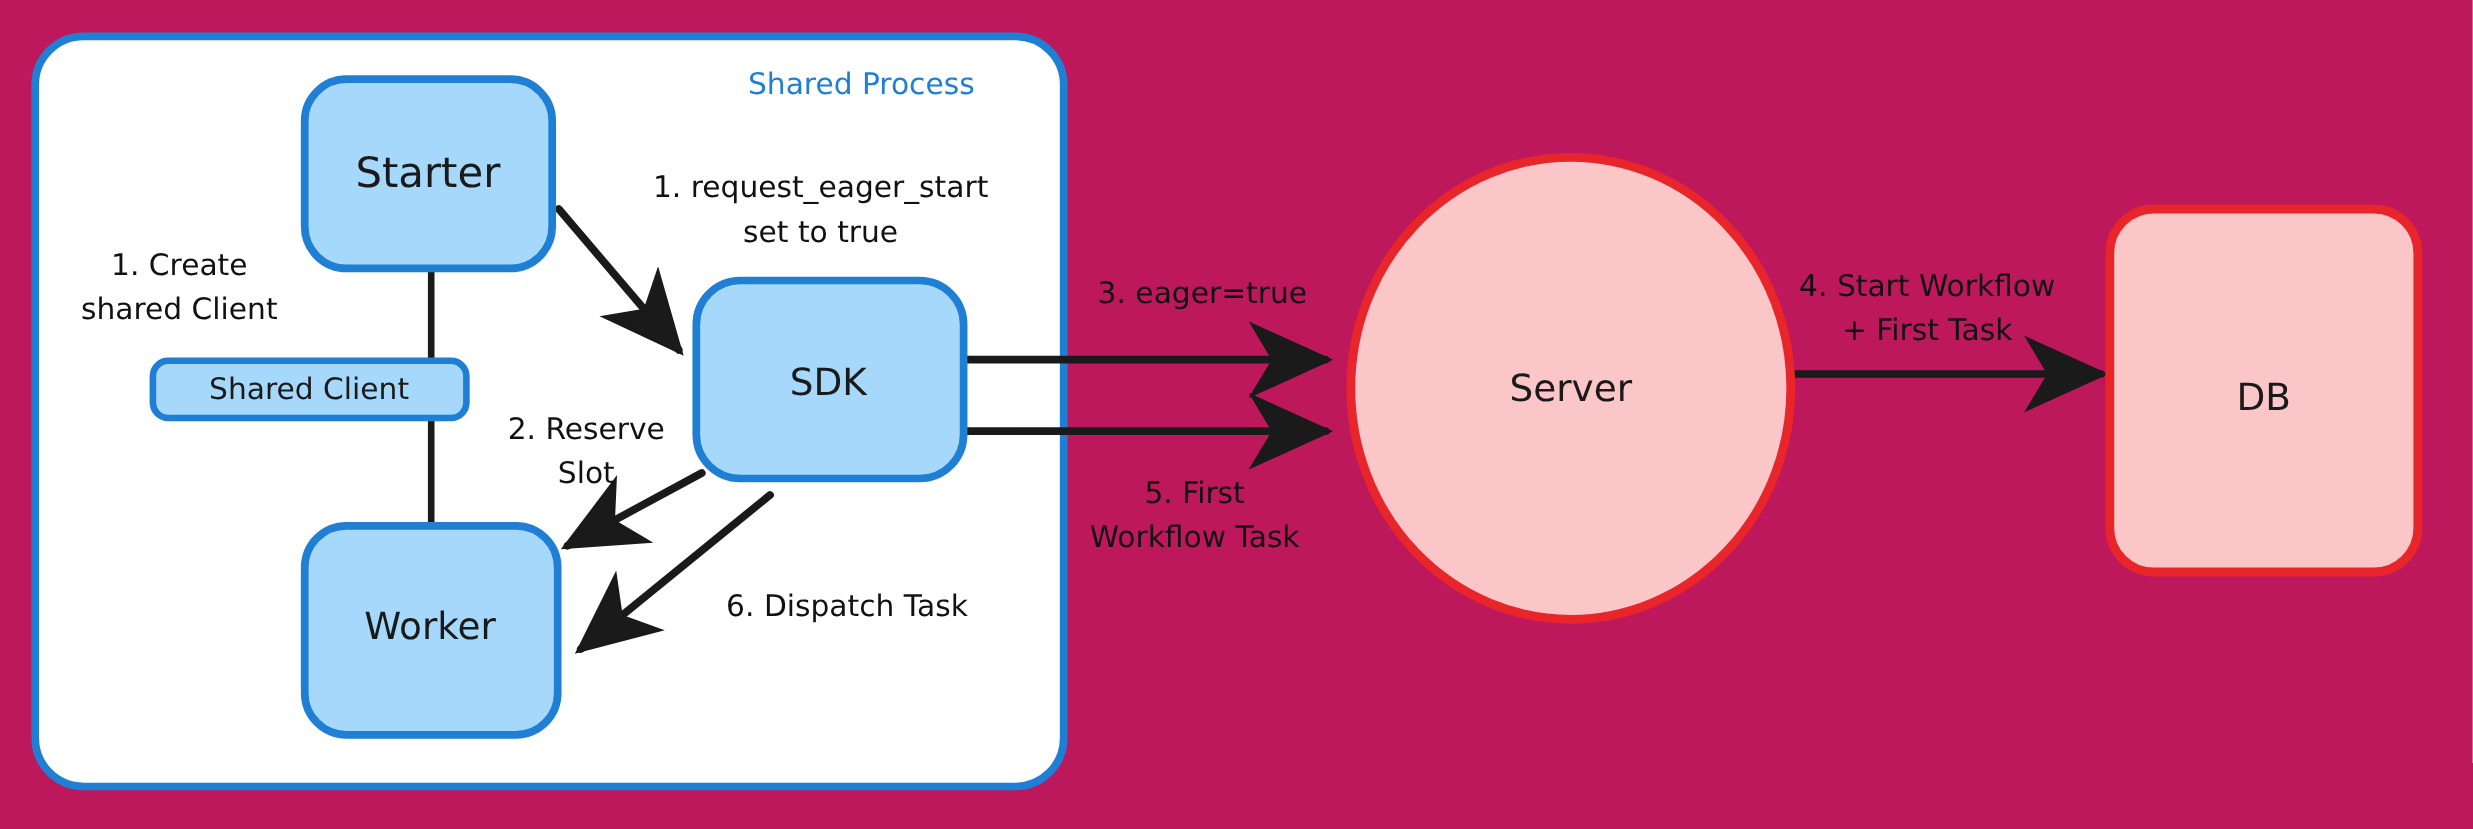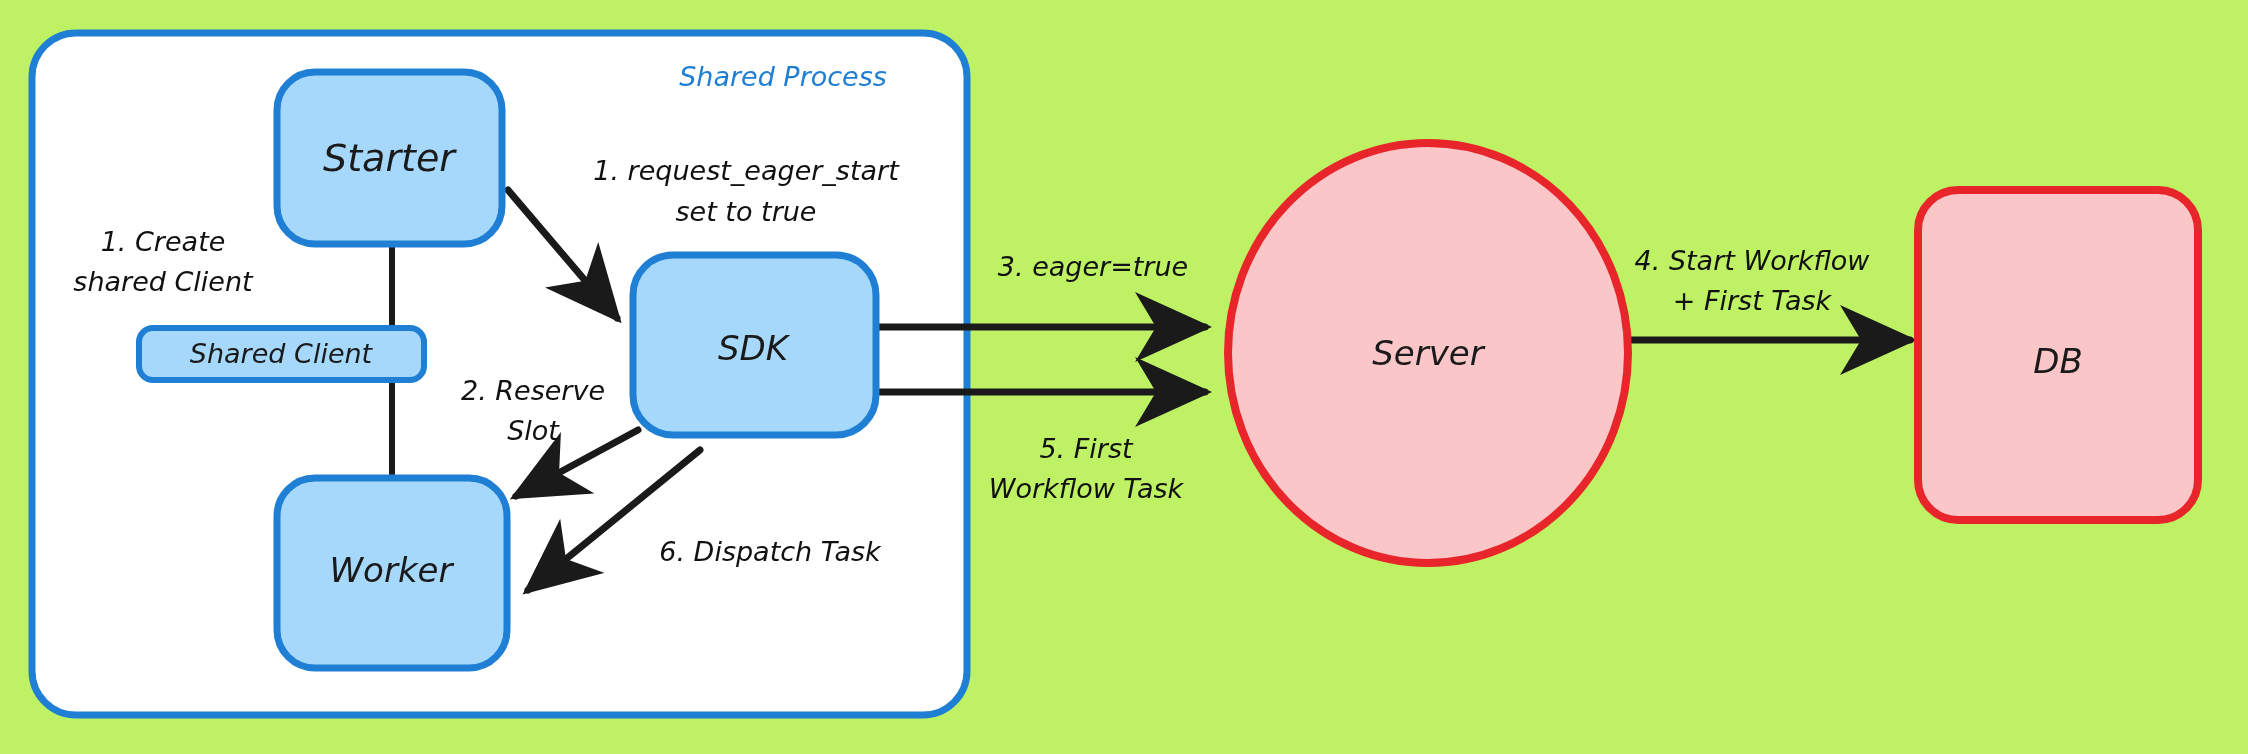--- a/index.html
+++ b/index.html
@@ -8,23 +8,22 @@
     padding: 0;
     background: #ffffff;
   }
   body {
     font-family: "DejaVu Sans", sans-serif;
   }
   #canvas {
     position: relative;
     width: 2248px;
     height: 754px;
-    background: #bef264;
+    background: #be185d;
     overflow: hidden;
-    font-style: italic;
   }
   #diagram-svg {
     position: absolute;
     top: 0;
     left: 0;
     width: 2248px;
     height: 754px;
   }
   .node-label {
     font-family: "DejaVu Sans", sans-serif;

